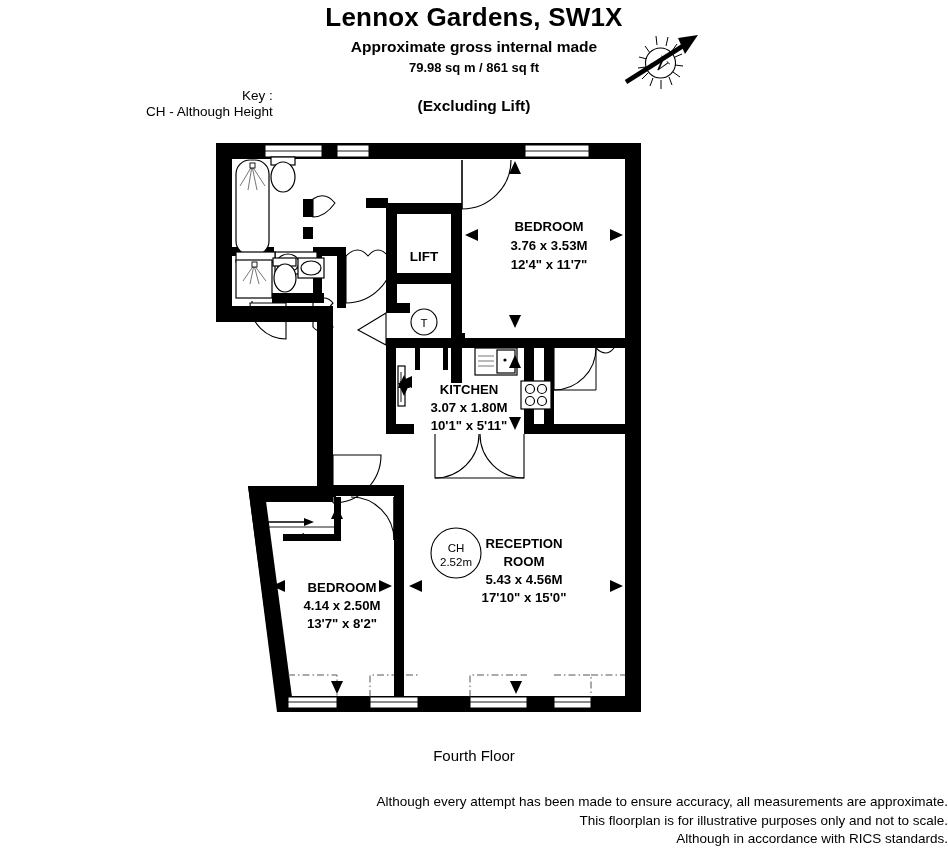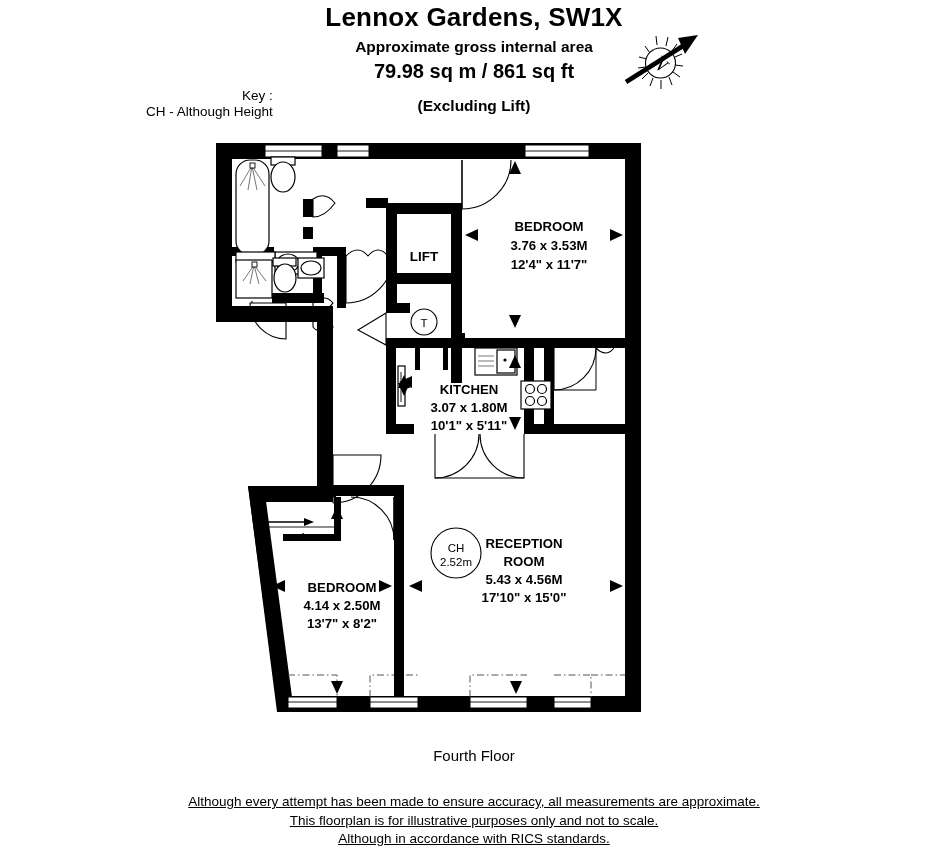--- a/index.html
+++ b/index.html
@@ -29,21 +29,21 @@
     right: 0;
     text-align: center;
   }
   #title {
     top: 2px;
     font-size: 26px;
     font-weight: bold;
     letter-spacing: 0.2px;
   }
   #sub1 { top: 38px; font-size: 15.5px; font-weight: bold; }
-  #sub2 { top: 60px; font-size: 20px; font-weight: bold; }
+  #sub2 { top: 60px; font-size: 13px; font-weight: bold; }
   #sub3 { top: 97px; font-size: 15.5px; font-weight: bold; }
 
   
   #key-block {
     position: absolute;
     left: 146px;
     top: 88px;
     font-size: 13.5px;
     line-height: 16px;
     text-align: right;
@@ -63,24 +63,23 @@
     position: absolute;
     left: 0; right: 0;
     top: 747px;
     text-align: center;
     font-size: 15px;
   }
   #disclaimer {
     position: absolute;
     left: 0; right: 0;
     top: 793px;
-    text-align: center;
+    text-align: right;
     font-size: 13.5px;
     line-height: 18.5px;
-    text-decoration: underline;
   }
 
   
   #plan-wrap {
     position: absolute;
     left: 0;
     top: 0;
     width: 948px;
     height: 740px;
   }
@@ -118,21 +117,21 @@
   .hairline { fill: none; stroke: #666; stroke-width: 0.9; }
   .dashw { fill: none; stroke: #555; stroke-width: 1; stroke-dasharray: 7 3 1.5 3; }
   .compass-line { stroke: #000; stroke-width: 1; fill: none; }
 </style>
 </head>
 <body>
 
 <div id="page">
 
   <div class="hdr" id="title">Lennox Gardens, SW1X</div>
-  <div class="hdr" id="sub1">Approximate gross internal area</div>
+  <div class="hdr" id="sub1">Approximate gross internal made</div>
   <div class="hdr" id="sub2">79.98 sq m / 861 sq ft</div>
   <div class="hdr" id="sub3">(Excluding Lift)</div>
 
   <div id="key-block">
     <div>Key :</div>
     <div>CH - Although Height</div>
   </div>
 
   <div id="compass">
     <svg width="100" height="90" viewBox="0 0 100 90">

